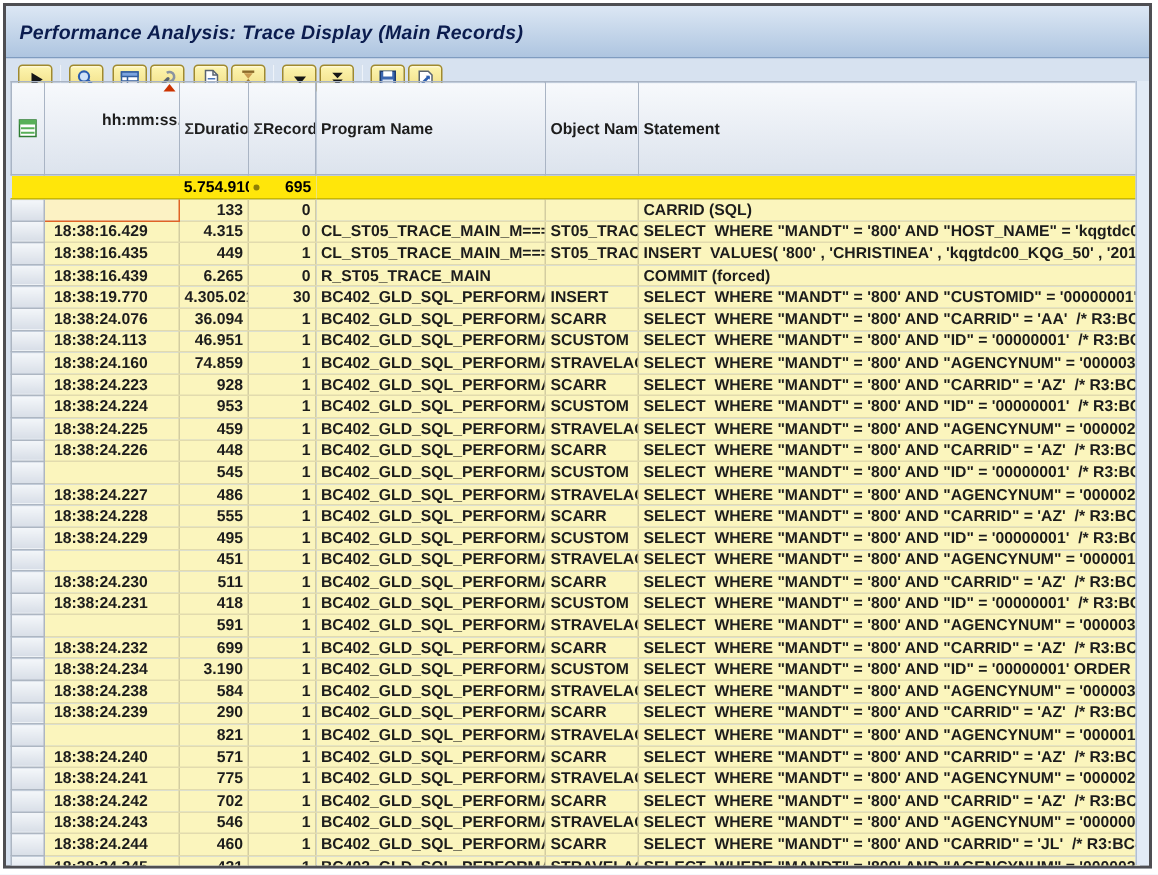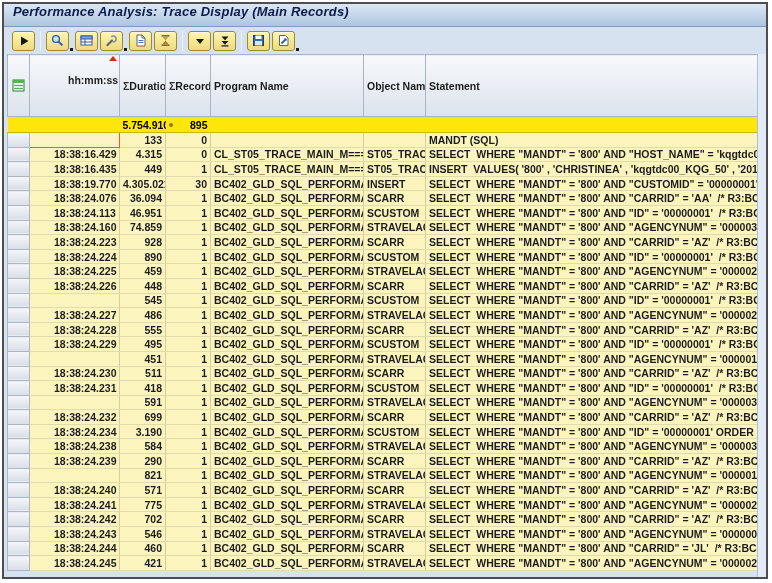--- a/index.html
+++ b/index.html
@@ -1,22 +1,22 @@
 <!DOCTYPE html>
 <html><head>
 <meta charset="utf-8">
 <style>
   html,body{margin:0;padding:0;background:#fff;width:772px;height:583px;overflow:hidden;
     font-family:"Liberation Sans",sans-serif;}
   *{box-sizing:border-box;}
   .window{position:absolute;left:2px;top:2px;width:766px;height:577px;border:2px solid #4e4e52;
     background:#d7e2f0;overflow:hidden;}
   
-  .titlebar{height:23px;background:linear-gradient(#dce7f4,#aec5e0);border-bottom:1px solid #7f9cc0;
-    display:flex;align-items:flex-start;padding-left:9px;}
+  .titlebar{height:35px;background:linear-gradient(#dce7f4,#aec5e0);border-bottom:1px solid #7f9cc0;
+    display:flex;align-items:center;padding-left:9px;}
   .titlebar span{font-size:13px;font-weight:bold;font-style:italic;color:#0b1c4e;letter-spacing:.2px;}
   
   .toolbar{height:27px;display:flex;align-items:center;padding-left:7px;background:#d7e2f0;}
   .tb{width:23px;height:20px;margin:0 1px;padding:0;display:flex;align-items:center;justify-content:center;
     background:linear-gradient(#fdf5b0,#eeda7e);border:1px solid #a08a2e;border-radius:3px;
     box-shadow:inset 0 1px 0 #fff8d2;cursor:pointer;}
   .tb svg{display:block;}
   .dd{width:3px;height:3px;background:#1a1a1a;align-self:flex-end;margin:0 1px 3px 0;}
   .sep{width:1px;height:20px;background:#b4c2d6;border-right:1px solid #eef3fa;margin:0 4px;}
   
@@ -30,21 +30,21 @@
   .sigma{font-weight:bold;color:#333;}
   .sort-asc{position:absolute;top:1px;right:2px;width:0;height:0;border-left:4px solid transparent;
     border-right:4px solid transparent;border-bottom:5px solid #cc3300;}
   tr.sum td{height:16px;background:#ffe60a;border-bottom:1px solid #cbb800;color:#000;}
   tr.sum .numsum{display:flex;justify-content:space-between;align-items:center;}
   .dot{width:4px;height:4px;border-radius:50%;background:#8d7f05;display:inline-block;}
   tbody td{height:14.6px;background:#fbf5bd;border-right:1px solid #d3cda1;border-bottom:1px solid #e2dbae;}
   td.c-sel{background:linear-gradient(#f4f7fa,#d8dee7);border:1px solid #adb6c2;}
   th.c-sel{padding:0 2px;}
   td.num{text-align:right;}
-  td.c-time{padding-left:24px;}
+  td.c-time{padding-left:6px;}
   td.c-stmt{border-right:none;}
   td.selected{background:#fcf2c4;border:1px solid #e06226 !important;}
   .right-strip{position:absolute;right:0;top:50px;width:9px;bottom:0;background:#e2ebf6;
     border-left:1px solid #b2c0d4;}
   .corner-ic{display:block;margin:0 auto;}
 </style>
 </head>
 <body>
 
 <div class="window">
@@ -161,33 +161,33 @@
             <span class="hwrap"><span class="sigma">Σ</span><span>Records</span></span>
           </th>
           <th><span>Program Name</span></th>
           <th><span>Object Name</span></th>
           <th><span>Statement</span></th>
         </tr>
         <tr class="sum">
           <td></td>
           <td></td>
           <td><span class="numsum"><i class="dot"></i><span>5.754.910</span></span></td>
-          <td><span class="numsum"><i class="dot"></i><span>895</span></span></td>
+          <td><span class="numsum"><i class="dot"></i><span>695</span></span></td>
           <td colspan="3"></td>
         </tr>
       </thead>
       <tbody>
           <tr class="row">
         <td class="c-sel"></td>
         <td class="c-time selected"></td>
         <td class="num">133</td>
         <td class="num">0</td>
         <td></td>
         <td></td>
-        <td class="c-stmt">MANDT (SQL)</td>
+        <td class="c-stmt">CARRID (SQL)</td>
       </tr>
           <tr class="row">
         <td class="c-sel"></td>
         <td class="c-time">18:38:16.429</td>
         <td class="num">4.315</td>
         <td class="num">0</td>
         <td>CL_ST05_TRACE_MAIN_M===_</td>
         <td>ST05_TRACE</td>
         <td class="c-stmt">SELECT  WHERE "MANDT" = '800' AND "HOST_NAME" = 'kqgtdc00_KQG_50' A..</td>
       </tr>
@@ -195,20 +195,29 @@
         <td class="c-sel"></td>
         <td class="c-time">18:38:16.435</td>
         <td class="num">449</td>
         <td class="num">1</td>
         <td>CL_ST05_TRACE_MAIN_M===_</td>
         <td>ST05_TRACE</td>
         <td class="c-stmt">INSERT  VALUES( '800' , 'CHRISTINEA' , 'kqgtdc00_KQG_50' , '20140714' , '18..</td>
       </tr>
           <tr class="row">
         <td class="c-sel"></td>
+        <td class="c-time">18:38:16.439</td>
+        <td class="num">6.265</td>
+        <td class="num">0</td>
+        <td>R_ST05_TRACE_MAIN</td>
+        <td></td>
+        <td class="c-stmt">COMMIT (forced)</td>
+      </tr>
+          <tr class="row">
+        <td class="c-sel"></td>
         <td class="c-time">18:38:19.770</td>
         <td class="num">4.305.021</td>
         <td class="num">30</td>
         <td>BC402_GLD_SQL_PERFORMANCE</td>
         <td>INSERT</td>
         <td class="c-stmt">SELECT  WHERE "MANDT" = '800' AND "CUSTOMID" = '00000001'  /* R3:BC40..</td>
       </tr>
           <tr class="row">
         <td class="c-sel"></td>
         <td class="c-time">18:38:24.076</td>
@@ -241,21 +250,21 @@
         <td class="c-time">18:38:24.223</td>
         <td class="num">928</td>
         <td class="num">1</td>
         <td>BC402_GLD_SQL_PERFORMANCE</td>
         <td>SCARR</td>
         <td class="c-stmt">SELECT  WHERE "MANDT" = '800' AND "CARRID" = 'AZ'  /* R3:BC402_GLD_SQ..</td>
       </tr>
           <tr class="row">
         <td class="c-sel"></td>
         <td class="c-time">18:38:24.224</td>
-        <td class="num">890</td>
+        <td class="num">953</td>
         <td class="num">1</td>
         <td>BC402_GLD_SQL_PERFORMANCE</td>
         <td>SCUSTOM</td>
         <td class="c-stmt">SELECT  WHERE "MANDT" = '800' AND "ID" = '00000001'  /* R3:BC402_GLD_S..</td>
       </tr>
           <tr class="row">
         <td class="c-sel"></td>
         <td class="c-time">18:38:24.225</td>
         <td class="num">459</td>
         <td class="num">1</td>

